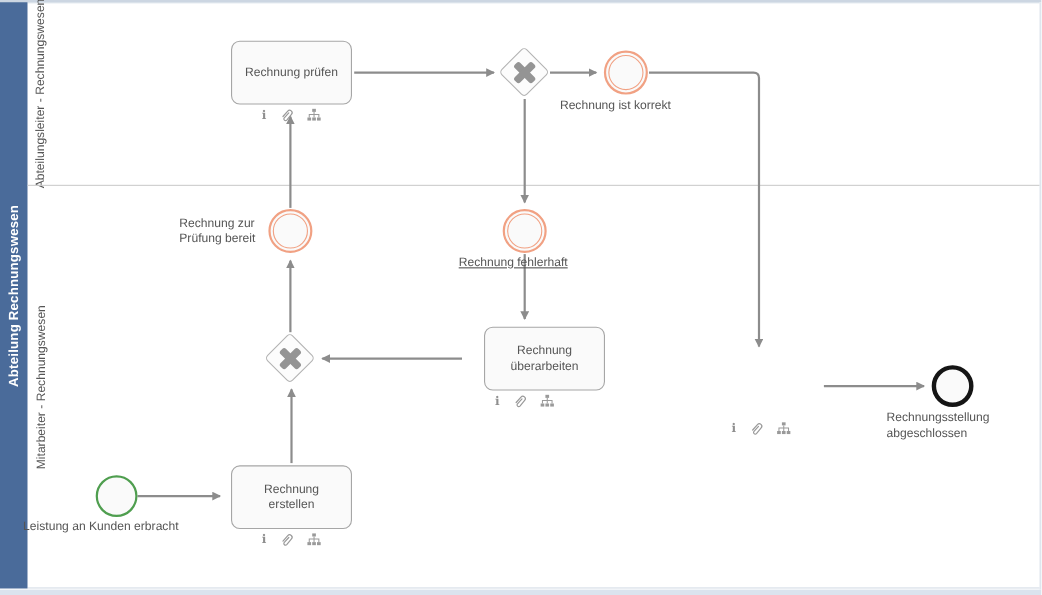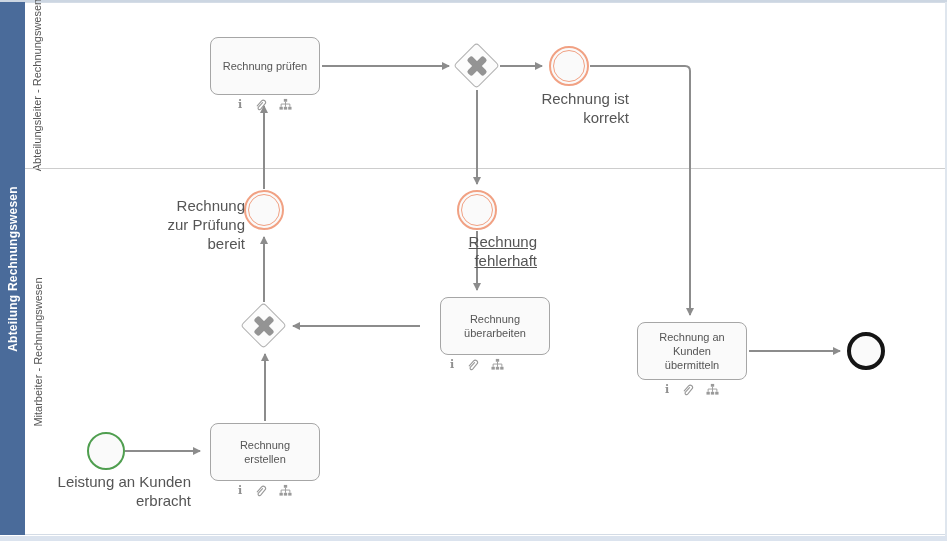--- a/index.html
+++ b/index.html
@@ -83,21 +83,21 @@
     position:absolute;left:6px;top:6px;width:33px;height:33px;box-sizing:border-box;
     transform:rotate(45deg);background:#fcfcfc;border:1px solid #b3b3b3;border-radius:4px;
   }
   .gateway .xbar{
     position:absolute;left:50%;top:50%;width:23px;height:7px;background:#949494;border-radius:2.5px;
   }
   .gateway .xbar.a{transform:translate(-50%,-50%) rotate(45deg);}
   .gateway .xbar.b{transform:translate(-50%,-50%) rotate(-45deg);}
 
   
-  .flabel{position:absolute;font-size:15px;color:#555;text-align:right;line-height:1.25;}
+  .flabel{position:absolute;font-size:11px;color:#555;text-align:left;line-height:1.25;}
   .lbl-start{left:21px;top:473px;width:170px;}
   .lbl-bereit{left:163px;top:197px;width:82px;}
   .lbl-fehlerhaft{left:417px;top:233px;width:120px;text-decoration:underline;}
   .lbl-korrekt{left:509px;top:90px;width:120px;}
   .lbl-end{left:806px;top:374px;width:120px;}
 </style>
 </head>
 <body>
 
 <div id="canvas">
@@ -142,23 +142,20 @@
 
   <div class="task t-erstellen">
     <span>Rechnung erstellen</span>
   </div>
   <div class="task t-pruefen">
     <span>Rechnung prüfen</span>
   </div>
   <div class="task t-ueberarbeiten">
     <span>Rechnung überarbeiten</span>
   </div>
-  <div class="task t-uebermitteln">
-    <span>Rechnung an Kunden übermitteln</span>
-  </div>
 
   <div class="task-icons ti-pruefen">
     <span class="info-glyph">i</span>
     <svg class="ic-svg" width="13" height="13" viewBox="0 0 14 14">
         <path d="M3.5,8.5 L8.2,3.2 a2.4,2.4 0 0 1 3.6,3.2 L7.2,12 a1.6,1.6 0 0 1 -2.4,-2.2 L9.2,5" fill="none" stroke="#9a9a9a" stroke-width="1.2" stroke-linecap="round"></path>
       </svg>
     <svg class="ic-svg" width="13" height="13" viewBox="0 0 14 14">
         <g fill="#9a9a9a">
           <rect x="5.2" y="1" width="3.6" height="3"></rect>
           <rect x="0.5" y="9.5" width="3.6" height="3"></rect>
@@ -234,14 +231,15 @@
   </div>
   <div class="event ev-mid ev-korrekt">
     <div class="inner"></div>
   </div>
   <div class="event ev-end"></div>
 
   <div class="flabel lbl-start">Leistung an Kunden erbracht</div>
   <div class="flabel lbl-bereit">Rechnung zur Prüfung bereit</div>
   <div class="flabel lbl-fehlerhaft">Rechnung fehlerhaft</div>
   <div class="flabel lbl-korrekt">Rechnung ist korrekt</div>
+  <div class="flabel lbl-end">Rechnungsstellung abgeschlossen</div>
 
 </div>
 
 </body></html>

